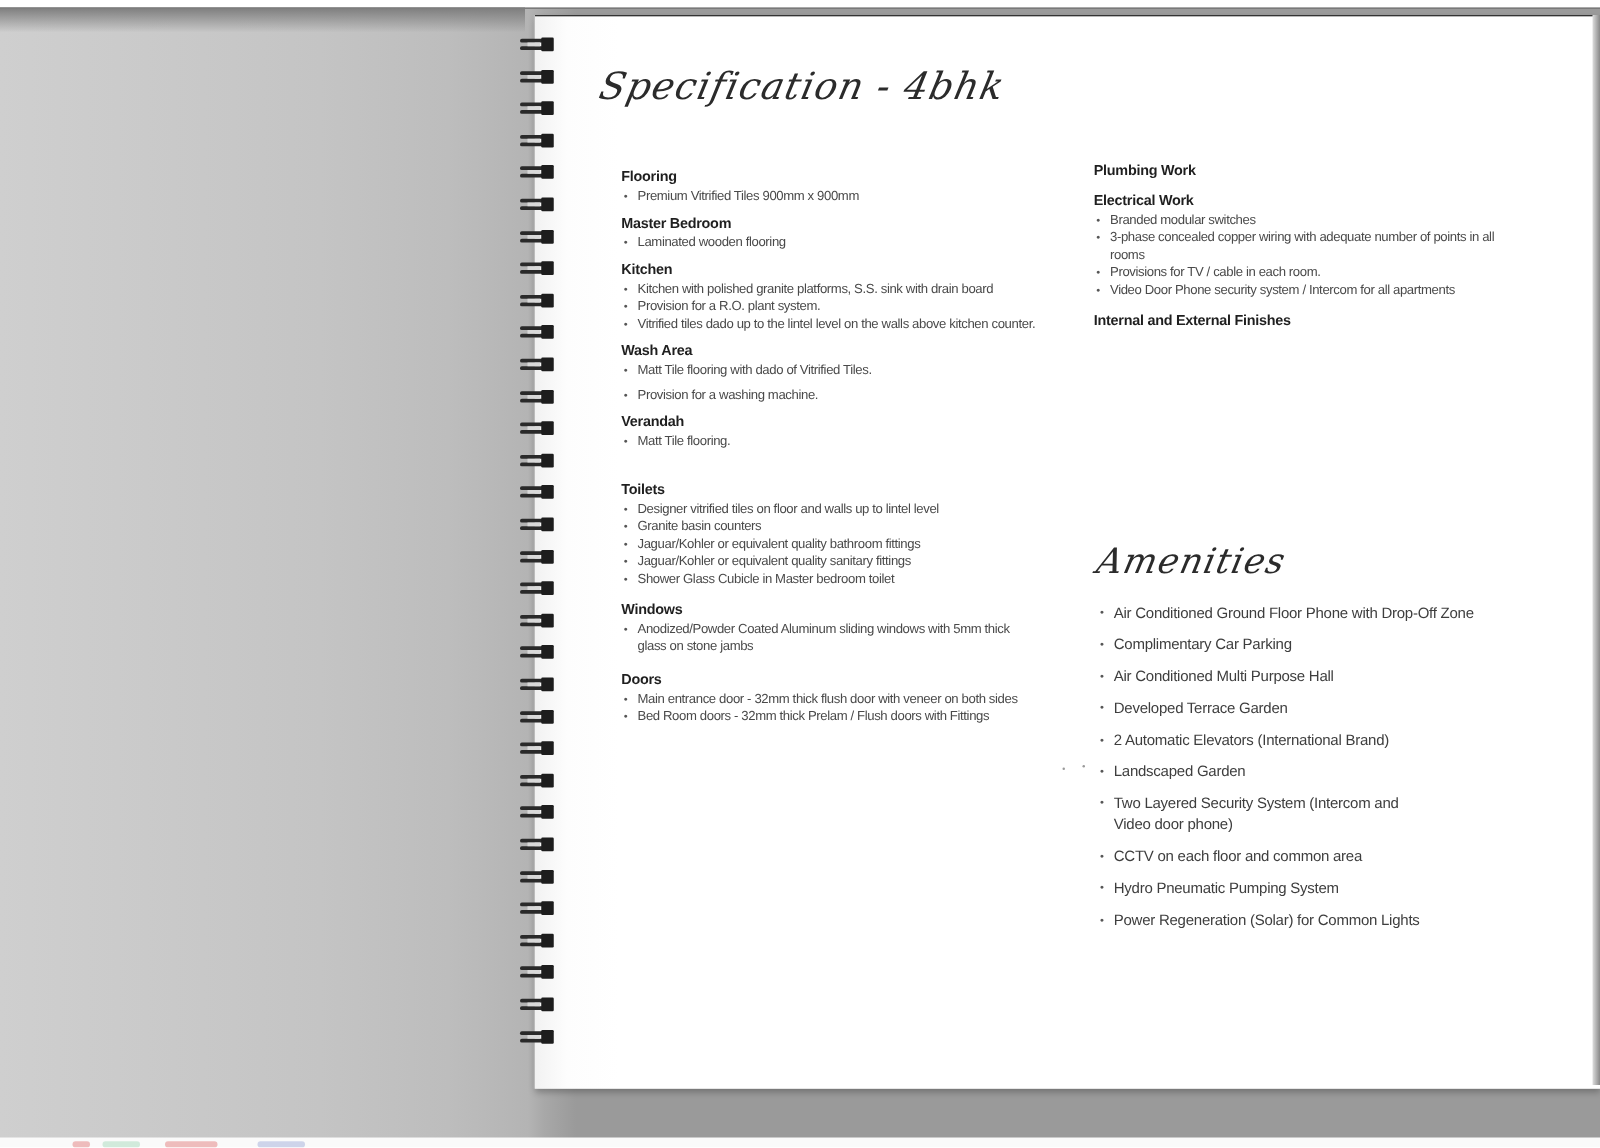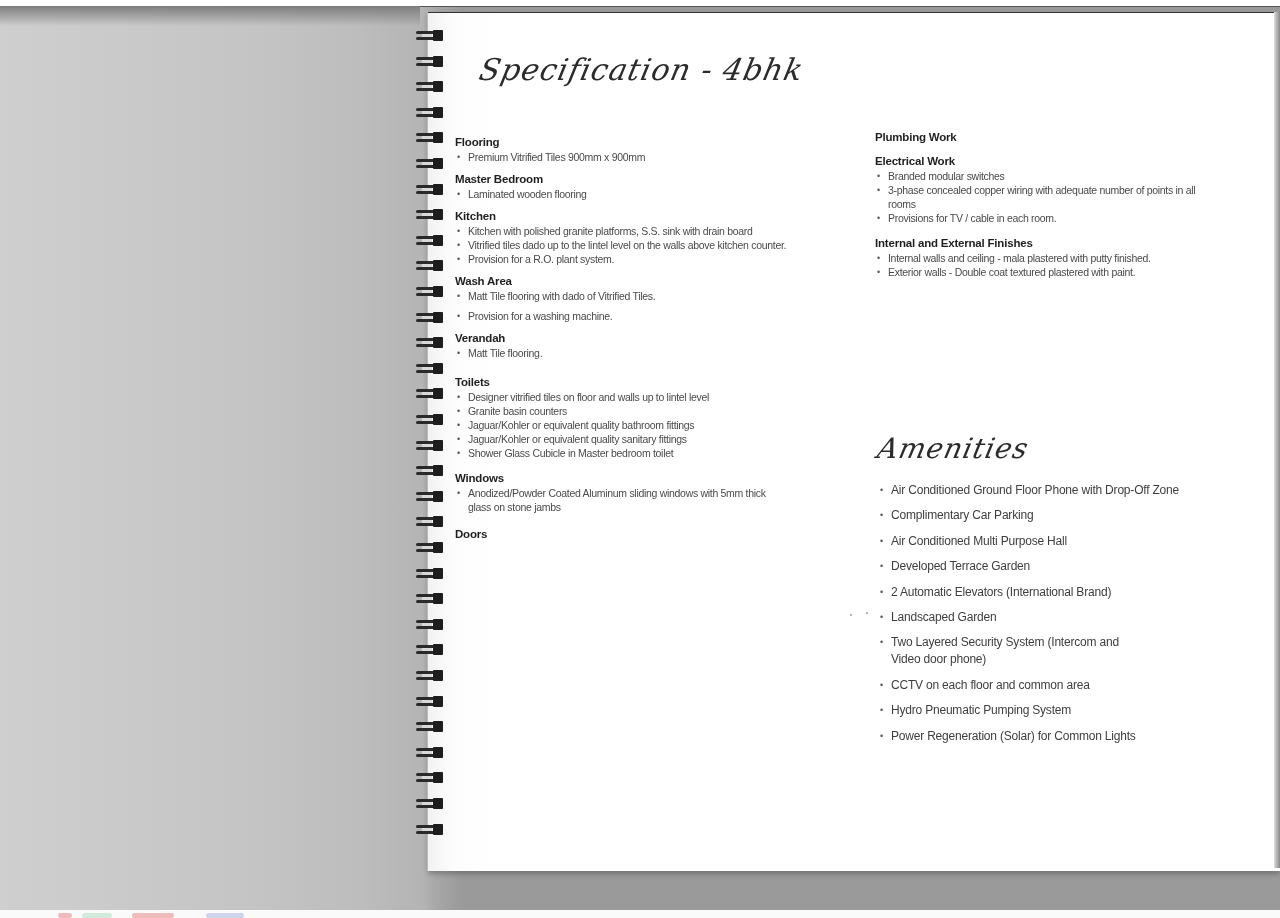--- a/index.html
+++ b/index.html
@@ -47,21 +47,21 @@
   .coil .gap {
     position: absolute; left: 6px; top: 4px; width: 10px; height: 3px; background: #d9d9d9;
   }
   .title-script {
     position: absolute; font-family: "DejaVu Serif", serif; font-style: italic; color: #2b2b2b;
     letter-spacing: 1px;
   }
   .spec-title { left: 480px; top: 52px; font-size: 30px; transform: skewX(-12deg); }
   .amen-title { left: 878px; top: 432px; font-size: 28px; transform: skewX(-12deg); }
   .col { position: absolute; }
-  .col-left { left: 455px; top: 136px; width: 380px; }
+  .col-left { left: 497px; top: 136px; width: 380px; }
   .col-right { left: 875px; top: 131px; width: 340px; }
   .section { margin-bottom: 9px; }
   .section h3 {
     margin: 0 0 2px 0; font-size: 11.5px; font-weight: bold; color: #1f1f1f; letter-spacing: -0.2px;
   }
   .section ul { list-style: none; margin: 0; padding: 0; }
   .section li {
     position: relative; padding-left: 13px; font-size: 10.5px; line-height: 14px; color: #4a4a4a;
     letter-spacing: -0.3px;
   }
@@ -295,76 +295,77 @@
   <div class="section">
     <h3>Master Bedroom</h3>
     <ul>
         <li>Laminated wooden flooring</li>
       </ul>
   </div>
   <div class="section">
     <h3>Kitchen</h3>
     <ul>
       <li>Kitchen with polished granite platforms, S.S. sink with drain board</li>
+      <li>Provision for a R.O. plant system.</li>
       <li style="width:355px">Vitrified tiles dado up to the lintel level on the walls above kitchen counter.</li>
-      <li>Provision for a R.O. plant system.</li>
     </ul>
   </div>
   <div class="section">
     <h3>Wash Area</h3>
     <ul>
       <li>Matt Tile flooring with dado of Vitrified Tiles.</li>
       <li class="spaced">Provision for a washing machine.</li>
     </ul>
   </div>
   <div class="section">
     <h3>Verandah</h3>
     <ul>
         <li>Matt Tile flooring.</li>
       </ul>
   </div>
-  <div class="section" style="margin-top:16px">
+  <div class="section" style="margin-top:26px">
     <h3>Toilets</h3>
     <ul>
       <li>Designer vitrified tiles on floor and walls up to lintel level</li>
       <li>Granite basin counters</li>
       <li>Jaguar/Kohler or equivalent quality bathroom fittings</li>
       <li>Jaguar/Kohler or equivalent quality sanitary fittings</li>
       <li>Shower Glass Cubicle in Master bedroom toilet</li>
     </ul>
   </div>
   <div class="section" style="margin-top:12px">
     <h3>Windows</h3>
     <ul>
         <li style="width:320px">Anodized/Powder Coated Aluminum sliding windows with 5mm thick glass on stone jambs</li>
       </ul>
   </div>
   <div class="section" style="margin-top:14px">
     <h3>Doors</h3>
+    <ul>
+      <li style="width:365px">Main entrance door - 32mm thick flush door with veneer on both sides</li>
+      <li>Bed Room doors - 32mm thick Prelam / Flush doors with Fittings</li>
+    </ul>
   </div>
 </div>
 
 <div class="col col-right">
   <div class="section">
     <h3>Plumbing Work</h3>
   </div>
   <div class="section" style="margin-top:12px">
     <h3>Electrical Work</h3>
     <ul>
       <li>Branded modular switches</li>
       <li style="width:310px">3-phase concealed copper wiring with adequate number of points in all rooms</li>
       <li>Provisions for TV / cable in each room.</li>
+      <li>Video Door Phone security system / Intercom for all apartments</li>
     </ul>
   </div>
   <div class="section" style="margin-top:12px">
     <h3>Internal and External Finishes</h3>
-    <ul>
-      <li>Internal walls and ceiling - mala plastered with putty finished.</li>
-      <li>Exterior walls - Double coat textured plastered with paint.</li>
-    </ul>
   </div>
 </div>
 
 <div class="title-script amen-title">Amenities</div>
 
 <ul class="amenities">
   <li>Air Conditioned Ground Floor Phone with Drop-Off Zone</li>
   <li>Complimentary Car Parking</li>
   <li>Air Conditioned Multi Purpose Hall</li>
   <li>Developed Terrace Garden</li>

